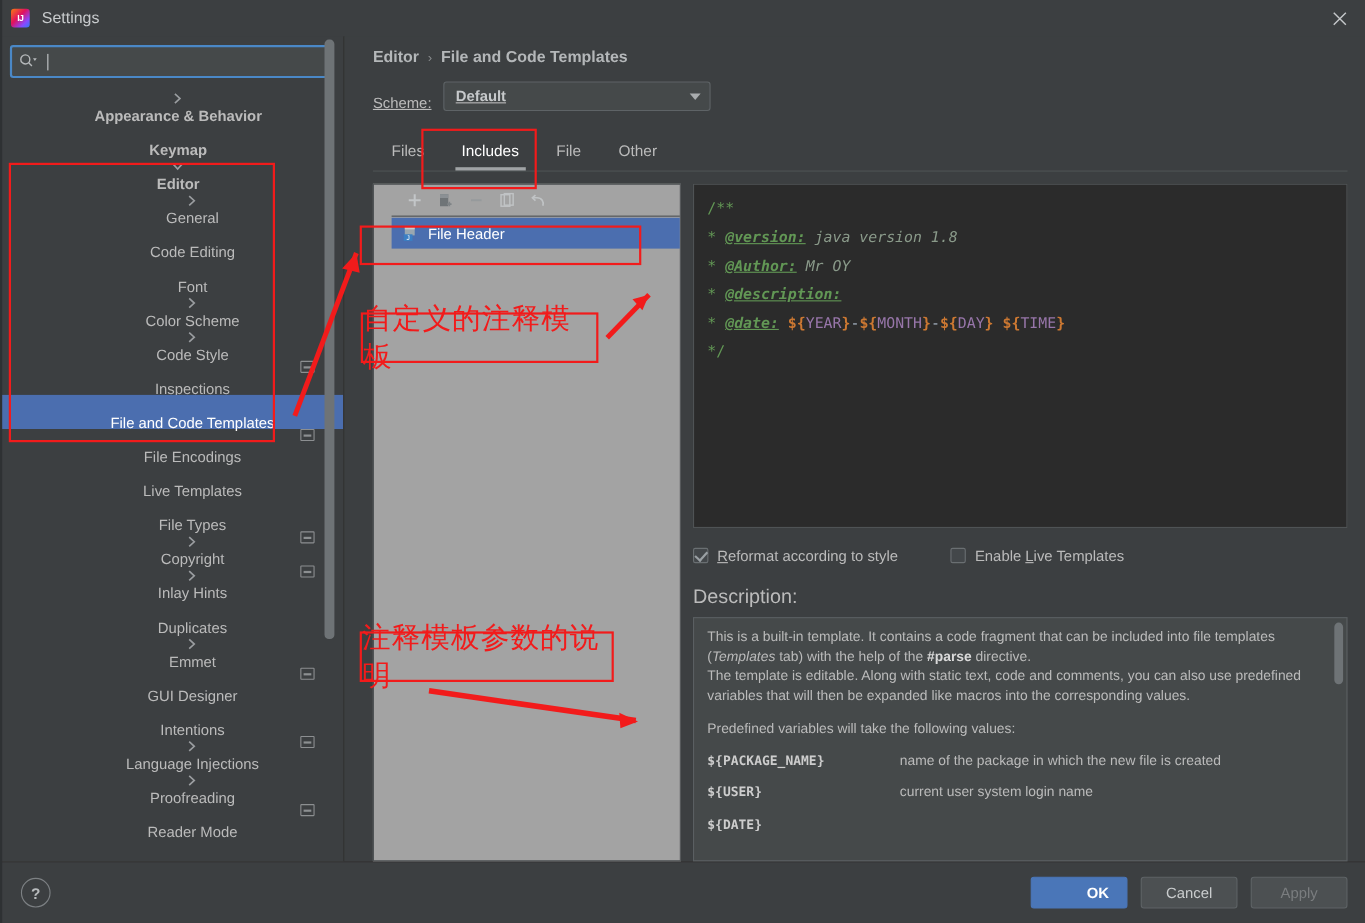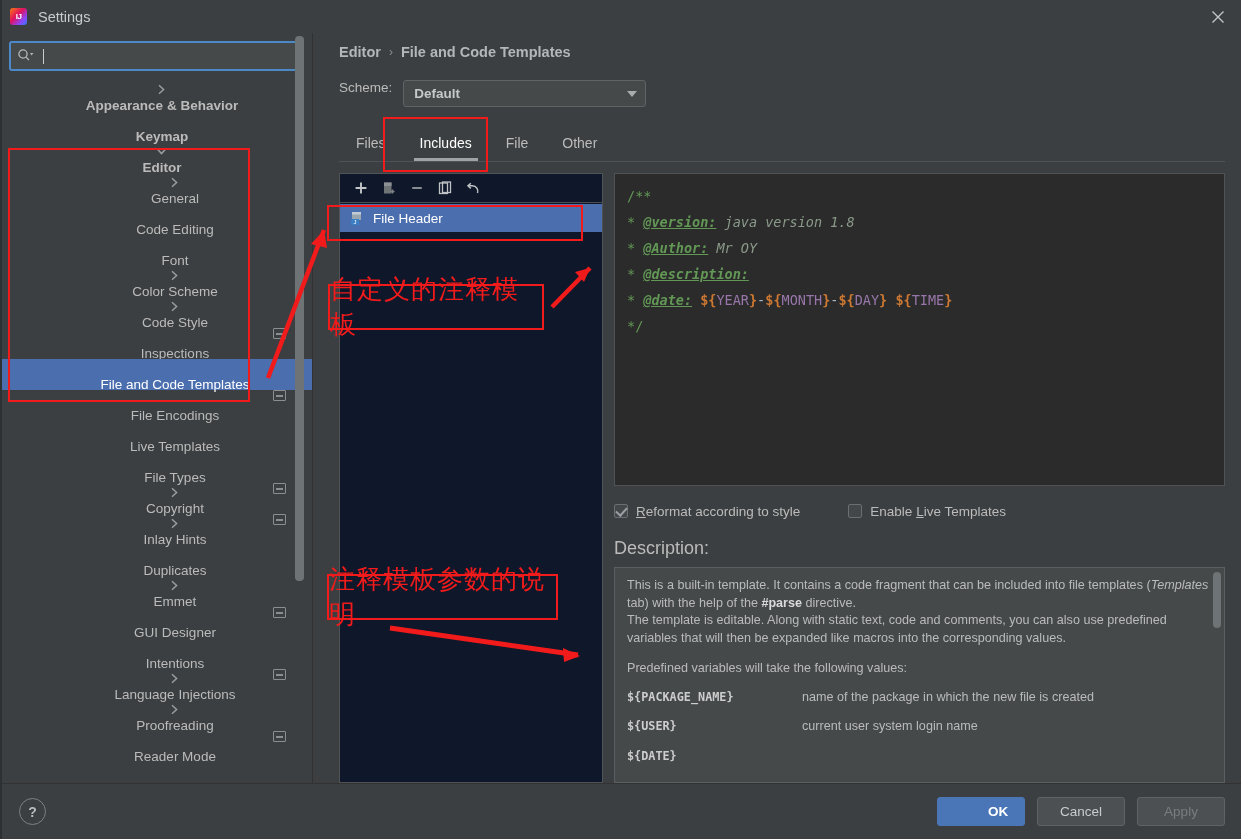--- a/index.html
+++ b/index.html
@@ -134,21 +134,21 @@
     position: relative;
   }
   .breadcrumb {
     margin-top: 11px;
     font-size: 14.5px; font-weight: bold;
     color: #b4b7b9;
     display: flex; align-items: center; gap: 8px;
   }
   .breadcrumb .sep { color: #8a8d8f; font-weight: normal; font-size: 12px; }
   .scheme-row {
-    margin-top: 20px; display: flex; align-items: flex-start;
+    margin-top: 14px; display: flex; align-items: flex-end; text-decoration: underline;
   }
   .scheme-label { font-size: 13.5px; color: #bbbbbb; margin-right: 11px; }
   .combo {
     width: 243px; height: 27px; box-sizing: border-box;
     background: #45494a; border: 1px solid #5e6366; border-radius: 3px;
     display: flex; align-items: center;
     padding: 0 8px 0 10px;
     font-size: 13.5px; font-weight: bold; color: #c6c9cb;
     justify-content: space-between;
   }
@@ -171,23 +171,23 @@
     height: 3px; background: #a0a3a5;
   }
   .panels {
     flex: 1 1 auto; min-height: 0; display: flex;
     padding: 11px 0 0 0; gap: 11px;
   }
 
   
   .listpanel {
     width: 262px; flex: 0 0 262px;
-    background: #0f172a;
+    background: #a3a3a3;
     border: 1px solid #4f5355;
-    display: flex; flex-direction: column;
+    display: flex; flex-direction: column; padding-left: 16px;
   }
   .list-toolbar {
     height: 28px; flex: 0 0 28px;
     display: flex; align-items: center; gap: 6px;
     padding-left: 10px;
     border-bottom: 1px solid #4a4e50;
   }
   .tb-btn {
     width: 22px; height: 22px;
     display: flex; align-items: center; justify-content: center;

